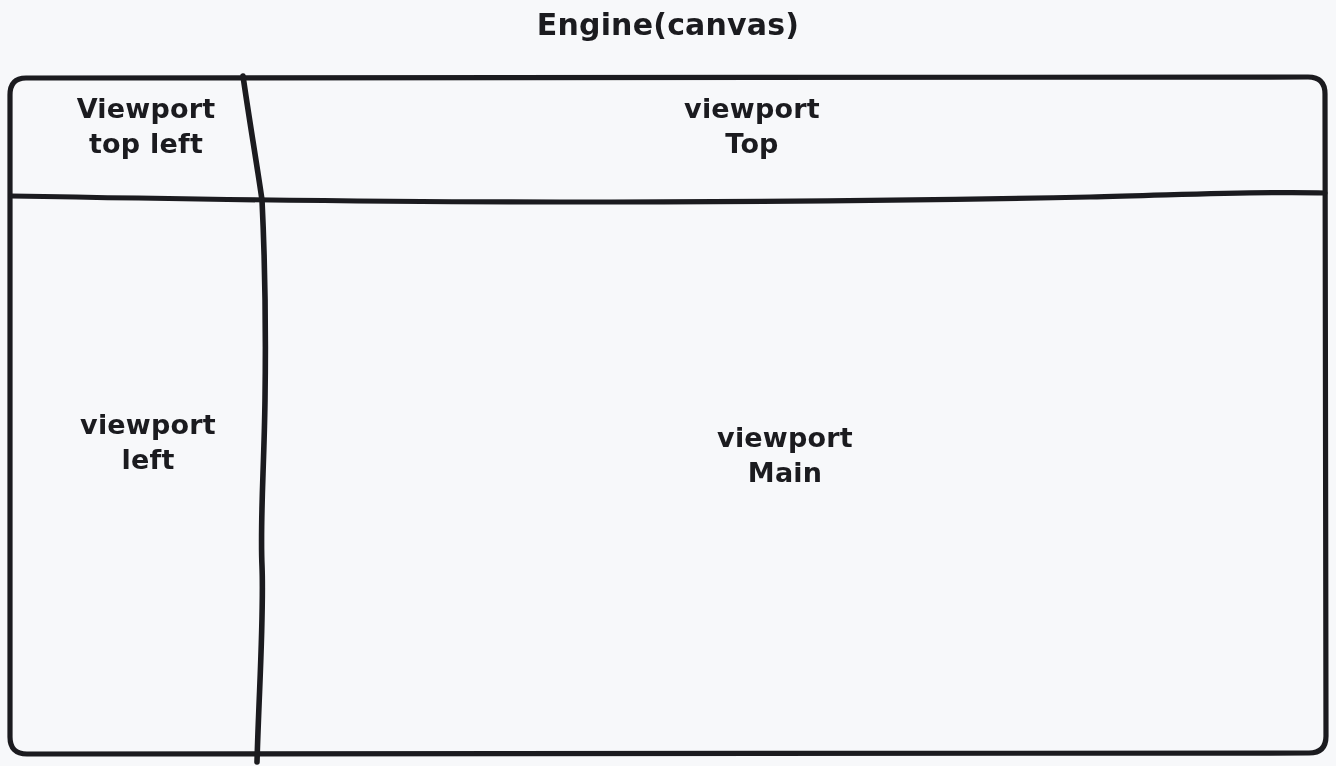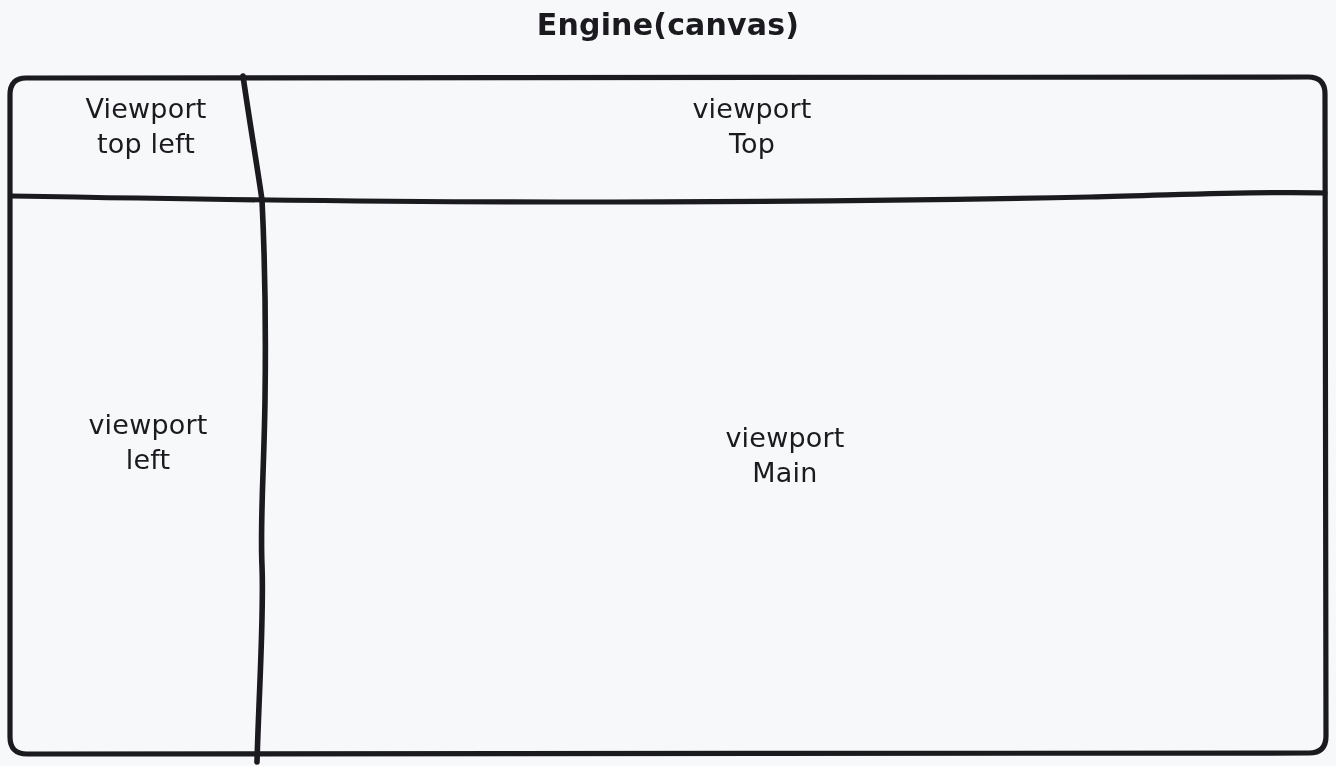--- a/index.html
+++ b/index.html
@@ -35,21 +35,21 @@
   }
 
   
   .label {
     position: absolute;
     color: #1b1b1f;
     text-align: center;
     line-height: 1.28;
     white-space: pre-line;
     font-family: "DejaVu Sans", sans-serif;
-    font-weight: 400;
+    font-weight: 700;
     letter-spacing: 0.2px;
     -webkit-font-smoothing: antialiased;
   }
 
   #diagram-title {
     left: 0;
     top: 6px;
     width: 1336px;
     font-size: 30px;
     font-weight: 700;

